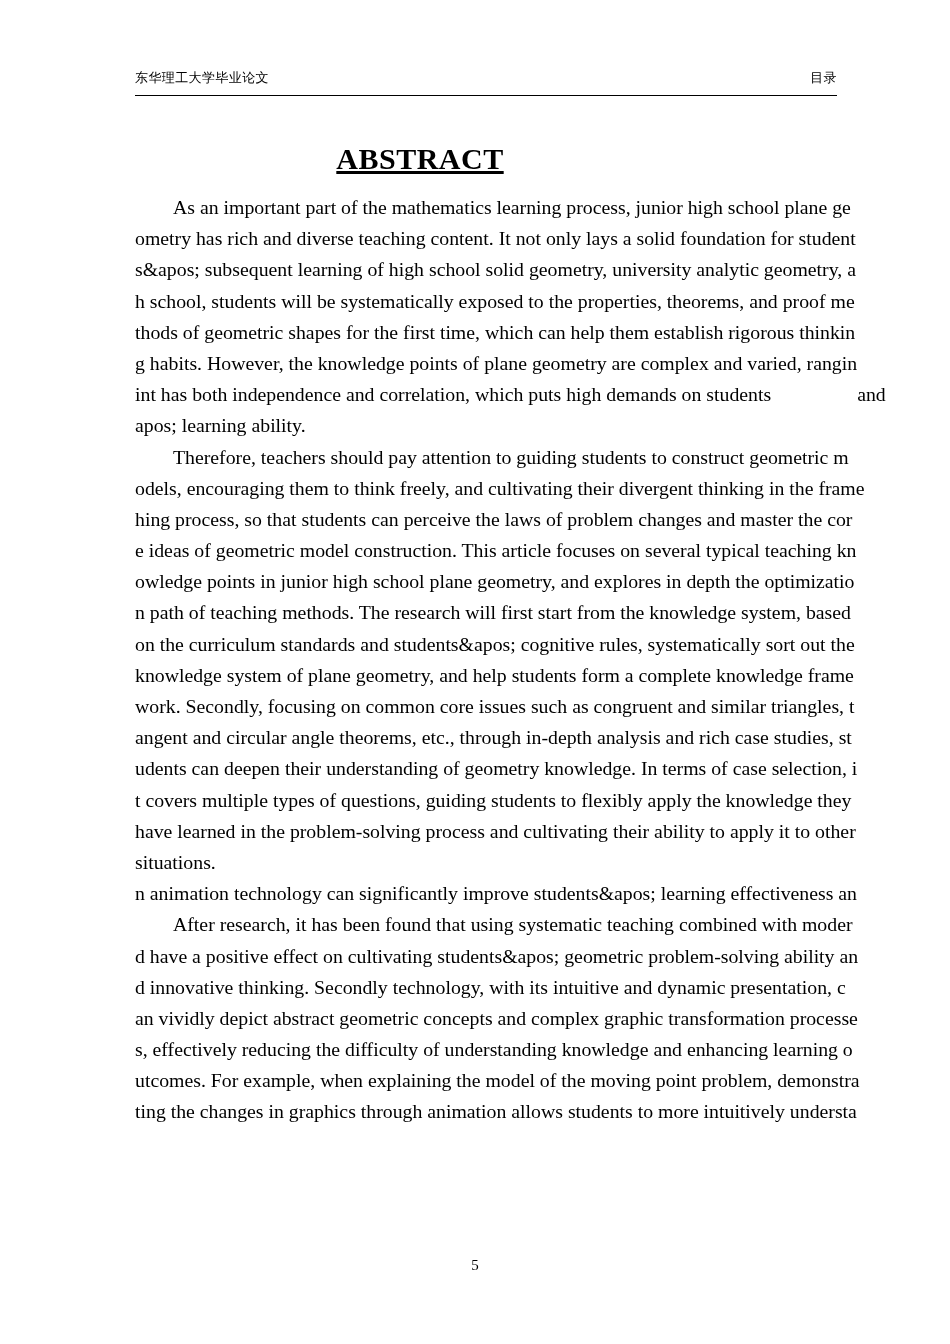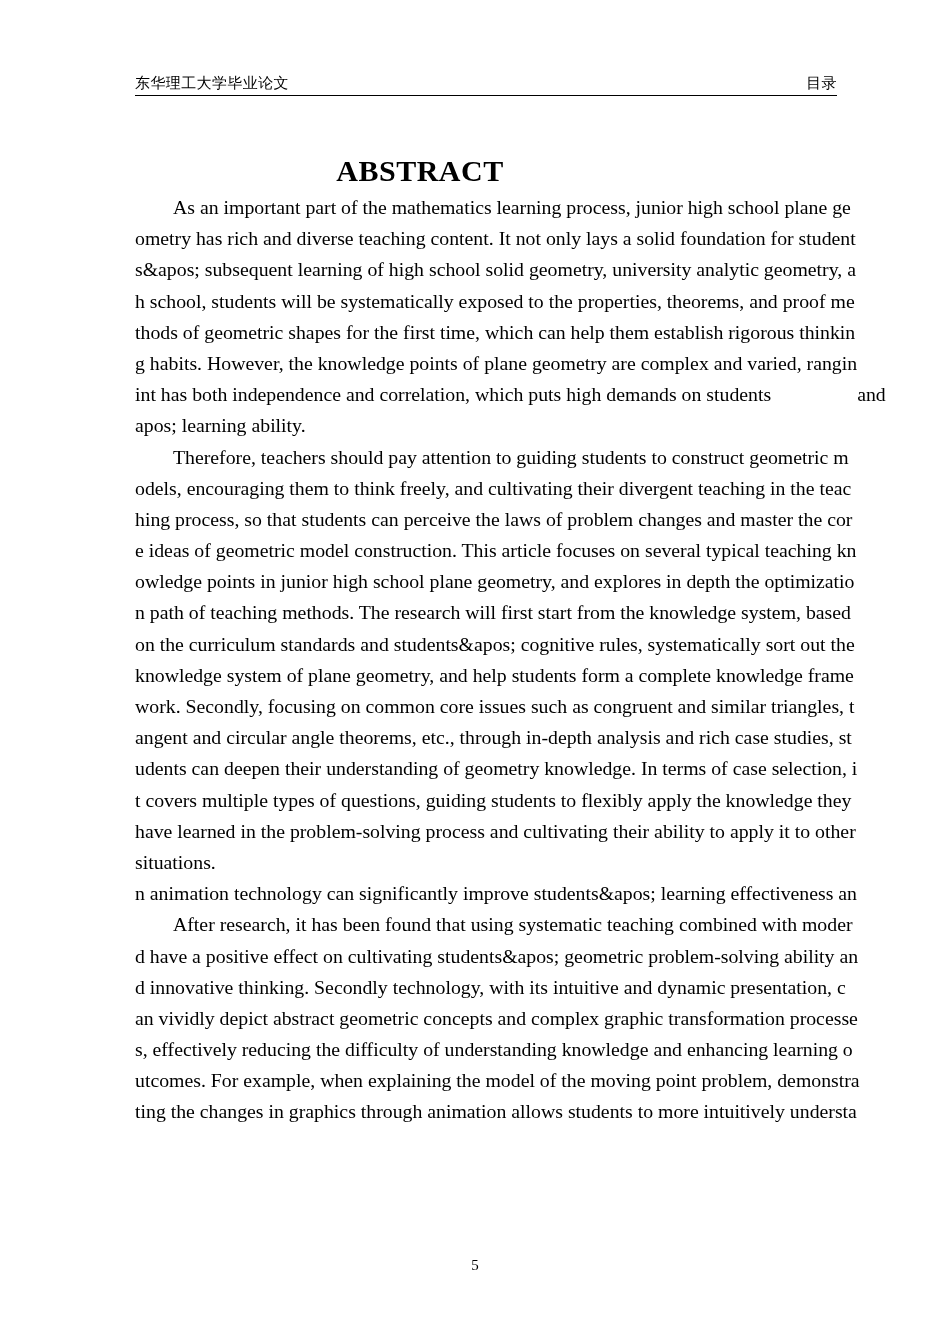--- a/index.html
+++ b/index.html
@@ -25,49 +25,50 @@
   }
 
   
   .header {
     position: absolute;
     left: 135px;
     top: 68px;
     width: 702px;
     height: 30px;
     display: flex;
-    align-items: center;
+    align-items: flex-start;
     justify-content: space-between;
-    font-size: 15px;
+    font-size: 13px;
     line-height: 20px;
     letter-spacing: 0.4px;
   }
   .header-left, .header-right {
     white-space: nowrap;
   }
   .header-rule {
     position: absolute;
     left: 135px;
     top: 95px;
     width: 702px;
     height: 0;
     border-top: 1.1px solid #000000;
   }
 
   
   .doc-title {
     position: absolute;
     left: 0;
-    top: 132px;
+    top: 120px;
     width: 840px;
     text-align: center;
     font-size: 30px;
     font-weight: bold;
     line-height: 38px;
     letter-spacing: 0.5px;
+    text-decoration: underline;
   }
 
   
   .body-block {
     position: absolute;
     left: 135px;
     top: 192px;
     width: 702px;
     font-size: 19.8px;
     line-height: 31.2px;
@@ -119,21 +120,21 @@
         <span class="tline">ometry has rich and diverse teaching content. It not only lays a solid foundation for student</span>
         <span class="tline">s&amp;apos; subsequent learning of high school solid geometry, university analytic geometry, a</span>
         <span class="tline">h school, students will be systematically exposed to the properties, theorems, and proof me</span>
         <span class="tline">thods of geometric shapes for the first time, which can help them establish rigorous thinkin</span>
         <span class="tline">g habits. However, the knowledge points of plane geometry are complex and varied, rangin</span>
         <span class="tline"><span>int has both independence and correlation, which puts high demands on students</span><span class="gap"></span><span>and</span></span>
         <span class="tline">apos; learning ability.</span>
       </div>
       <div class="paragraph">
         <span class="tline indent">Therefore, teachers should pay attention to guiding students to construct geometric m</span>
-        <span class="tline">odels, encouraging them to think freely, and cultivating their divergent teaching in the teac</span>
+        <span class="tline">odels, encouraging them to think freely, and cultivating their divergent thinking in the frame</span>
         <span class="tline">hing process, so that students can perceive the laws of problem changes and master the cor</span>
         <span class="tline">e ideas of geometric model construction. This article focuses on several typical teaching kn</span>
         <span class="tline">owledge points in junior high school plane geometry, and explores in depth the optimizatio</span>
         <span class="tline">n path of teaching methods. The research will first start from the knowledge system, based</span>
         <span class="tline">on the curriculum standards and students&amp;apos; cognitive rules, systematically sort out the</span>
         <span class="tline">knowledge system of plane geometry, and help students form a complete knowledge frame</span>
         <span class="tline">work. Secondly, focusing on common core issues such as congruent and similar triangles, t</span>
         <span class="tline">angent and circular angle theorems, etc., through in-depth analysis and rich case studies, st</span>
         <span class="tline">udents can deepen their understanding of geometry knowledge. In terms of case selection, i</span>
         <span class="tline">t covers multiple types of questions, guiding students to flexibly apply the knowledge they</span>

